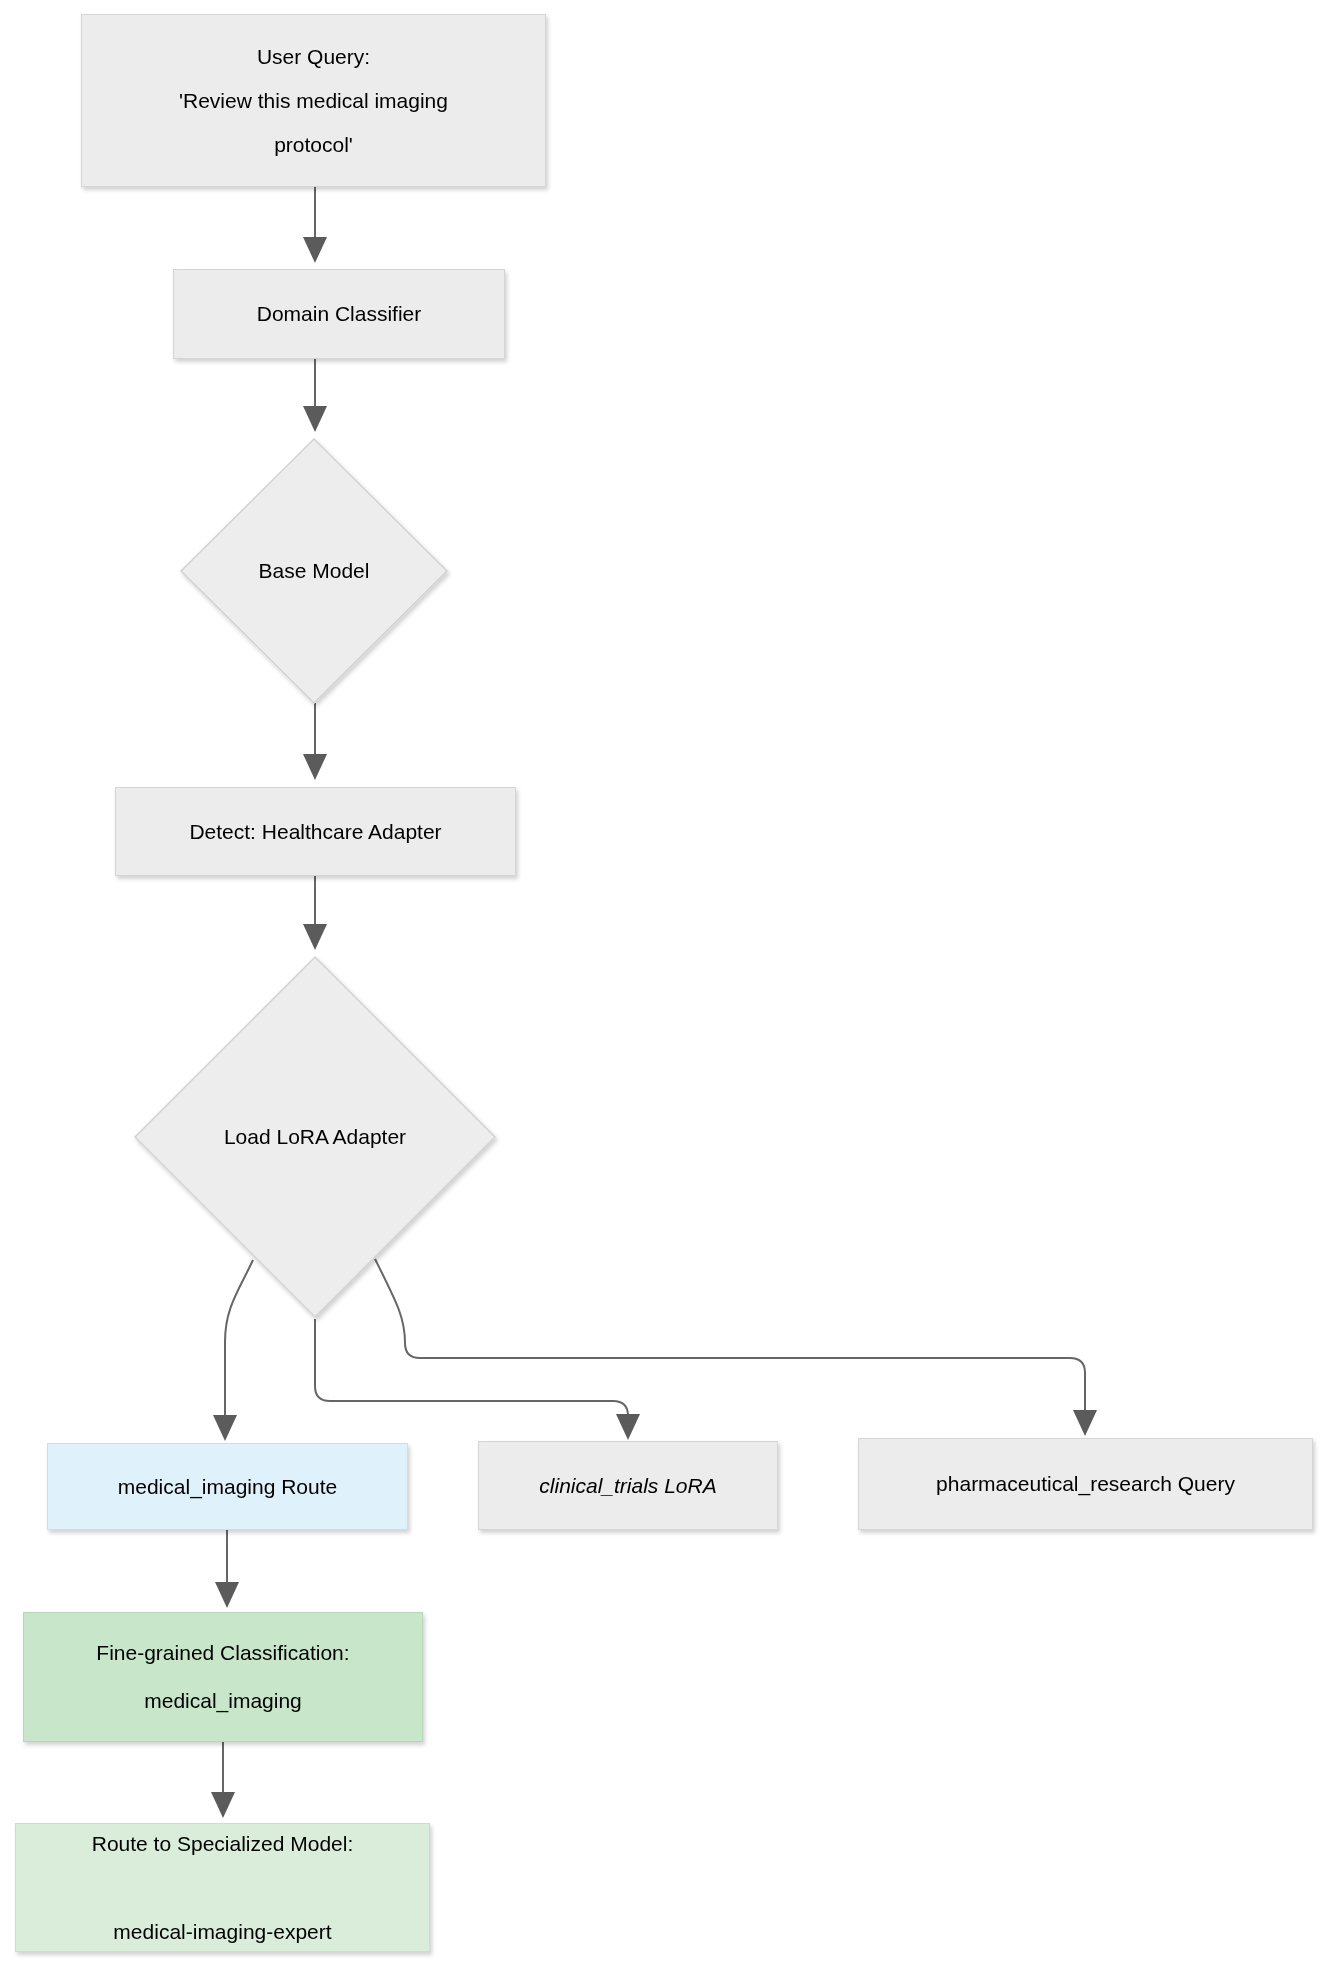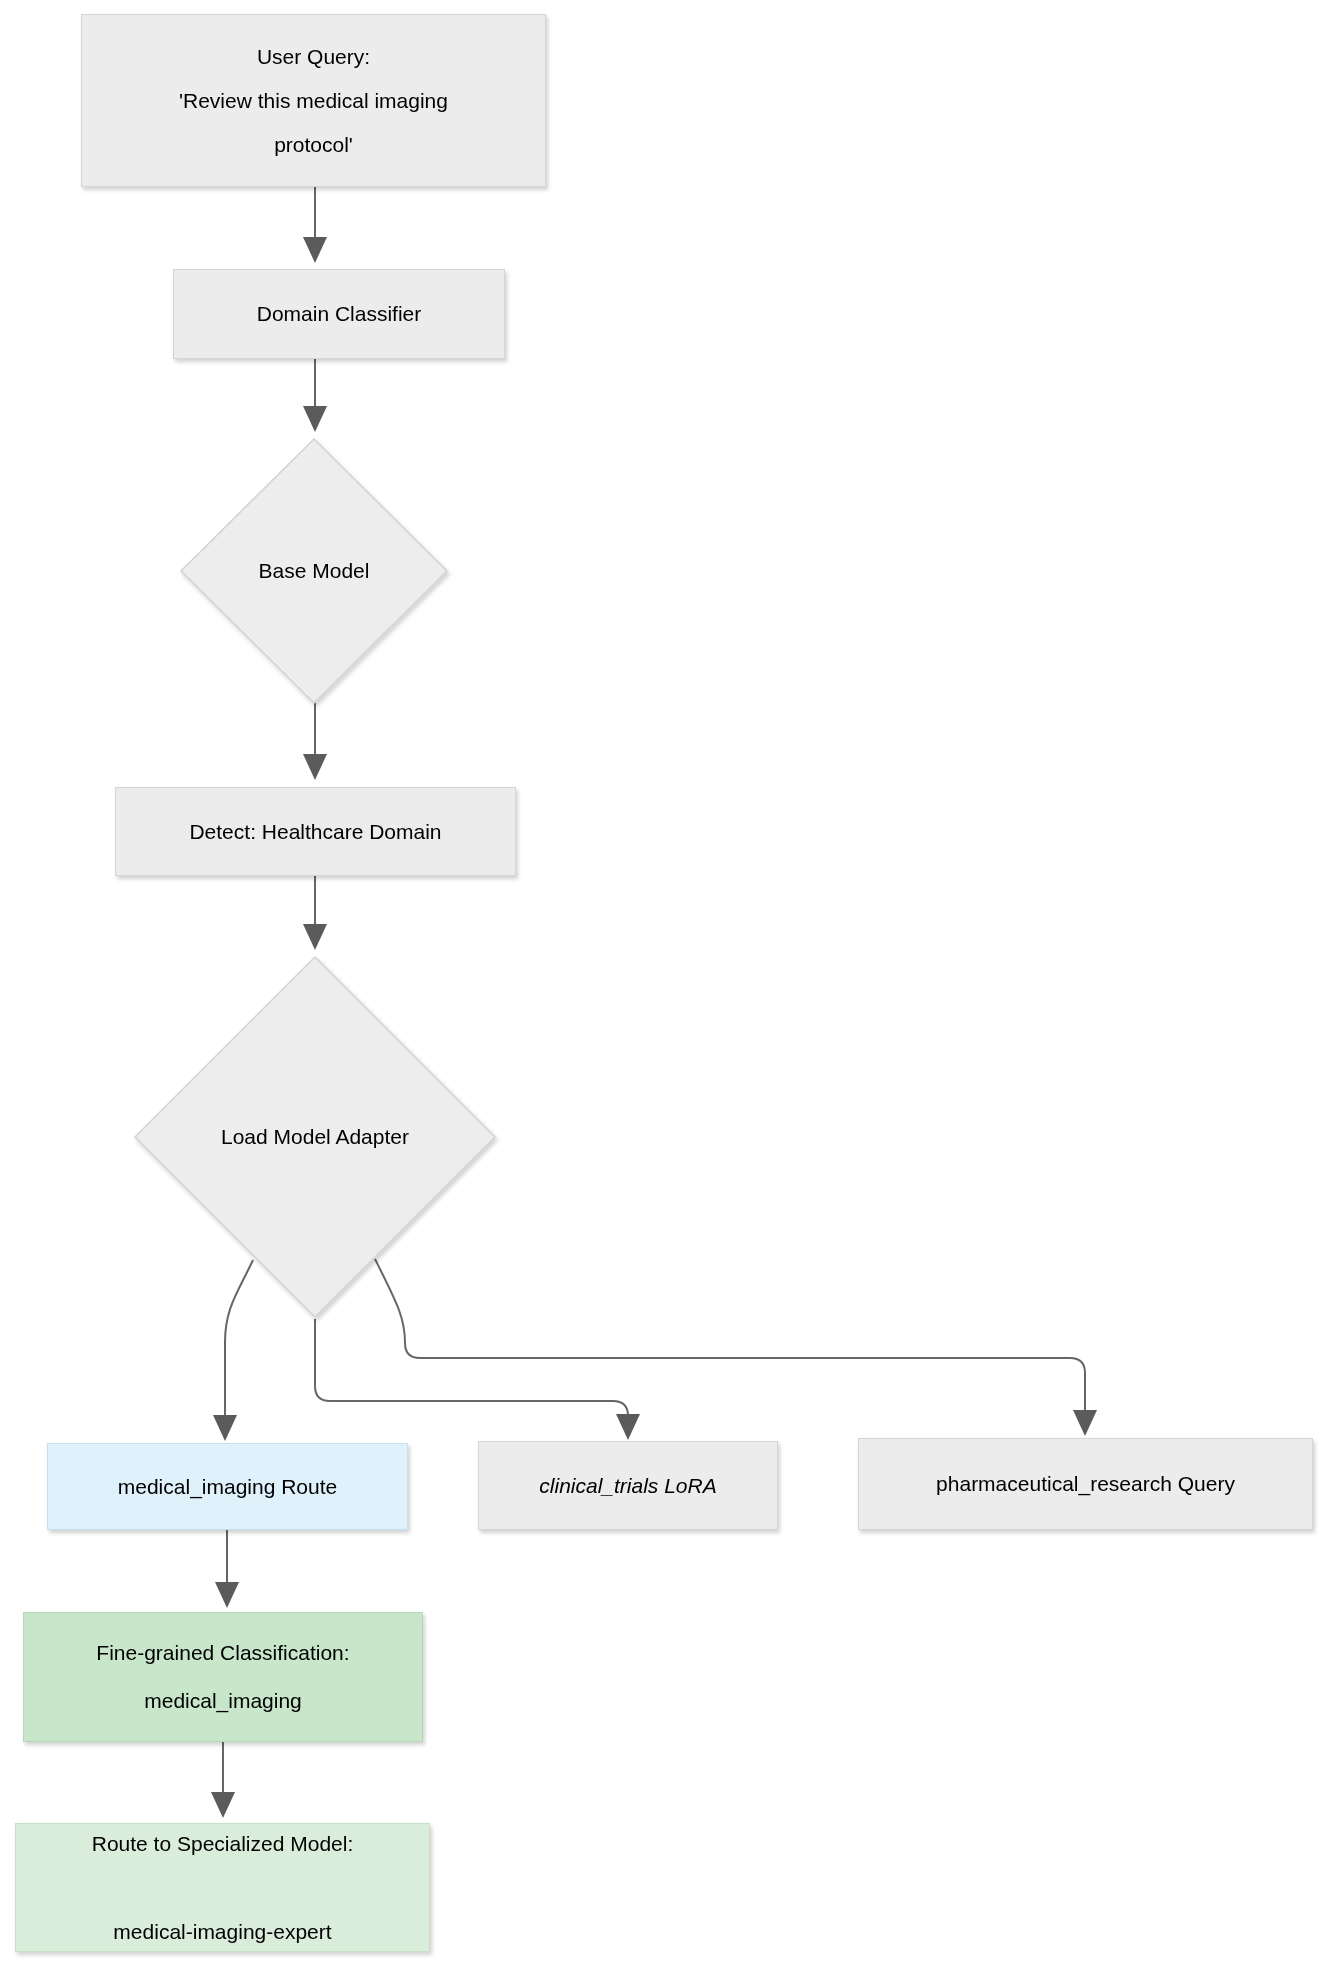--- a/index.html
+++ b/index.html
@@ -90,25 +90,25 @@
 
   <div class="node gray n-domain">
     <span class="ln">Domain Classifier</span>
   </div>
 
   <div class="diamond-label d-base">
     <span>Base Model</span>
   </div>
 
   <div class="node gray n-detect">
-    <span class="ln">Detect: Healthcare Domain</span>
+    <span class="ln">Detect: Healthcare Adapter</span>
   </div>
 
   <div class="diamond-label d-lora">
-    <span>Load Model Adapter</span>
+    <span>Load LoRA Adapter</span>
   </div>
 
   <div class="node blue n-medical">
     <span class="ln">medical_imaging Route</span>
   </div>
 
   <div class="node gray n-clinical">
     <span class="ln">clinical_trials LoRA</span>
   </div>
 

